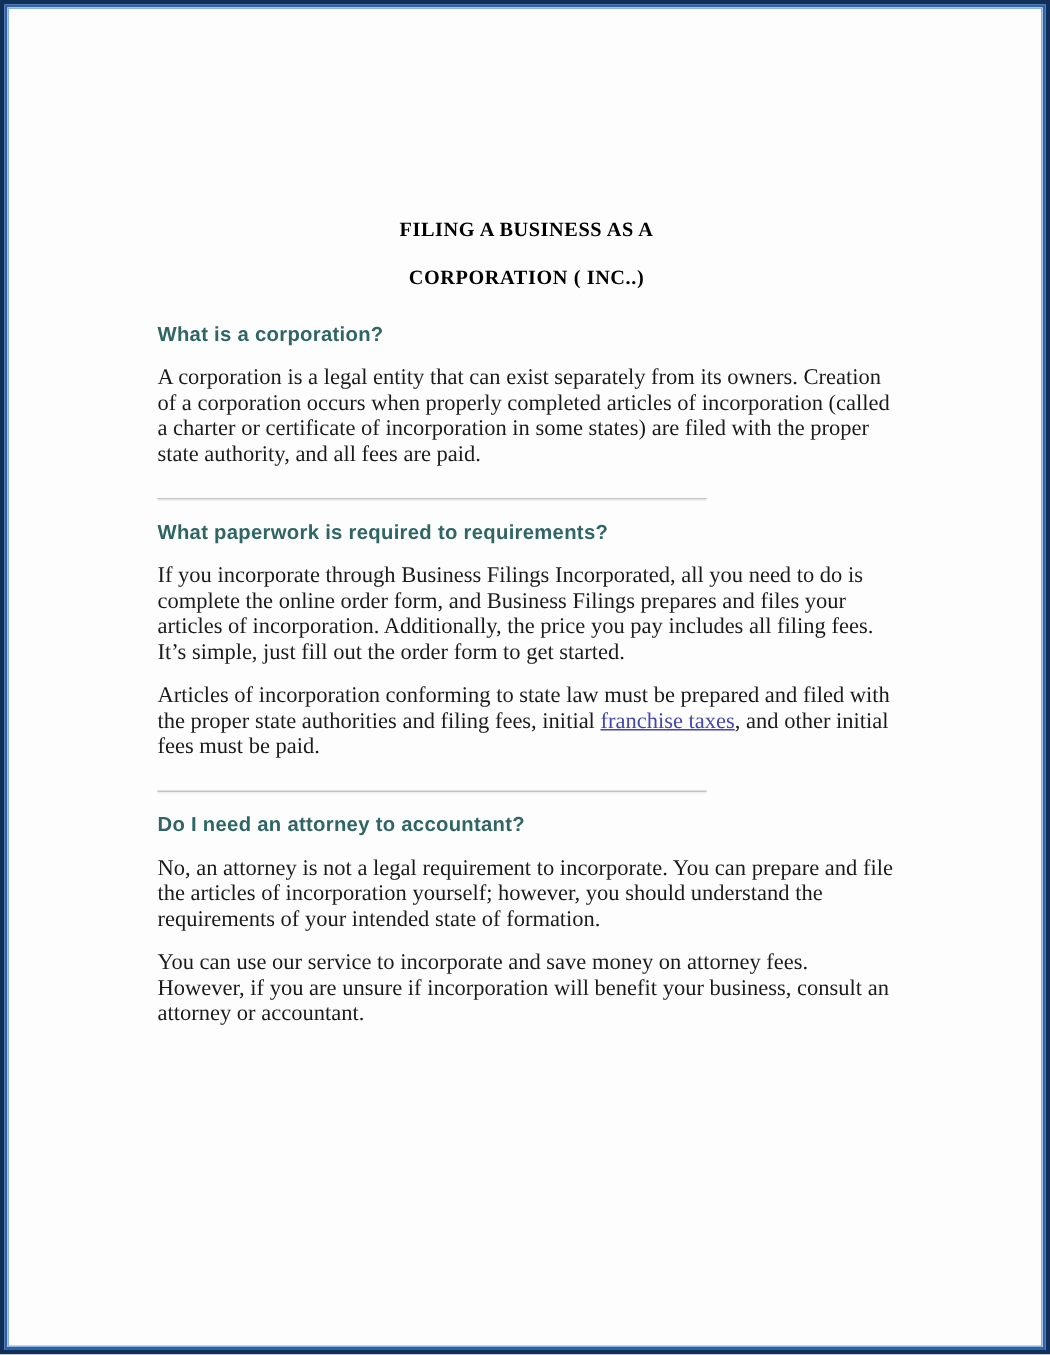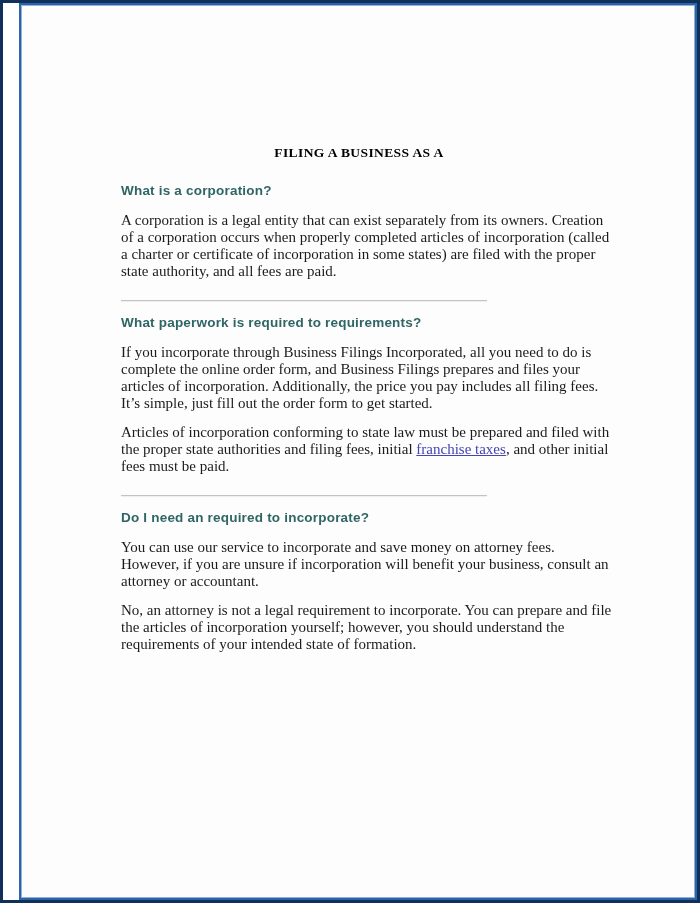--- a/index.html
+++ b/index.html
@@ -13,21 +13,20 @@
     --divider: #c3c3c3;
   }
   * { margin: 0; padding: 0; box-sizing: border-box; }
   html, body { background: #ffffff; }
   body { width: 700px; height: 903px; overflow: hidden; }
 
   .page {
     width: 700px;
     height: 903px;
     border: 3px solid var(--border-outer);
-    padding-left: 16px;
   }
   .page-frame {
     width: 100%;
     height: 100%;
     border: 2px solid var(--border-mid);
   }
   .page-inner {
     width: 100%;
     height: 100%;
     border: 1px solid var(--border-light);
@@ -89,38 +88,39 @@
 </head>
 <body>
 
 <div class="page">
   <div class="page-frame">
     <div class="page-inner">
       <div class="content">
 
         <div class="doc-title">
           <p>FILING A BUSINESS AS A</p>
+          <p>CORPORATION ( INC..)</p>
         </div>
 
         <h2 class="section-heading first">What is a corporation?</h2>
 
         <p class="body-par">A corporation is a legal entity that can exist separately from its owners. Creation of a corporation occurs when properly completed articles of incorporation (called a charter or certificate of incorporation in some states) are filed with the proper state authority, and all fees are paid.</p>
 
         <hr class="rule">
 
         <h2 class="section-heading">What paperwork is required to requirements?</h2>
 
         <p class="body-par">If you incorporate through Business Filings Incorporated, all you need to do is complete the online order form, and Business Filings prepares and files your articles of incorporation. Additionally, the price you pay includes all filing fees. It’s simple, just fill out the order form to get started.</p>
 
         <p class="body-par"><span>Articles of incorporation conforming to state law must be prepared and filed with the proper state authorities and filing fees, initial </span><a href="#" class="doc-link">franchise taxes</a><span>, and other initial fees must be paid.</span></p>
 
         <hr class="rule">
 
-        <h2 class="section-heading">Do I need an required to incorporate?</h2>
+        <h2 class="section-heading">Do I need an attorney to accountant?</h2>
+
+        <p class="body-par">No, an attorney is not a legal requirement to incorporate. You can prepare and file the articles of incorporation yourself; however, you should understand the requirements of your intended state of formation.</p>
 
         <p class="body-par">You can use our service to incorporate and save money on attorney fees. However, if you are unsure if incorporation will benefit your business, consult an attorney or accountant.</p>
-
-        <p class="body-par">No, an attorney is not a legal requirement to incorporate. You can prepare and file the articles of incorporation yourself; however, you should understand the requirements of your intended state of formation.</p>
 
       </div>
     </div>
   </div>
 </div>
 
 </body></html>

